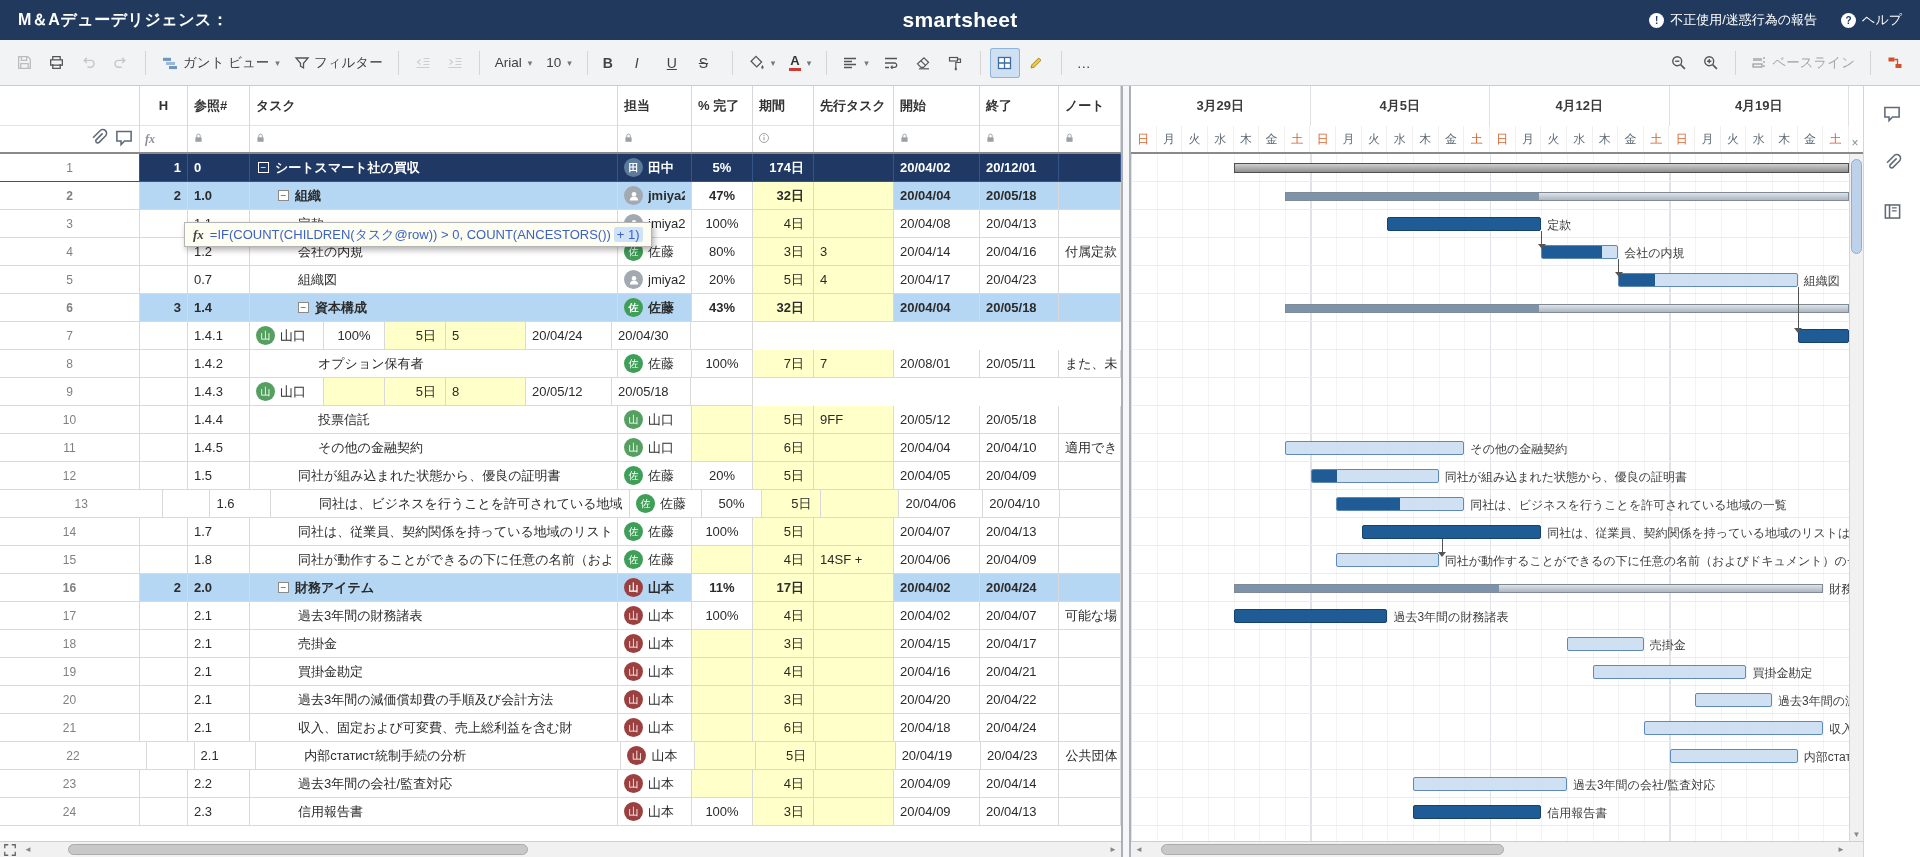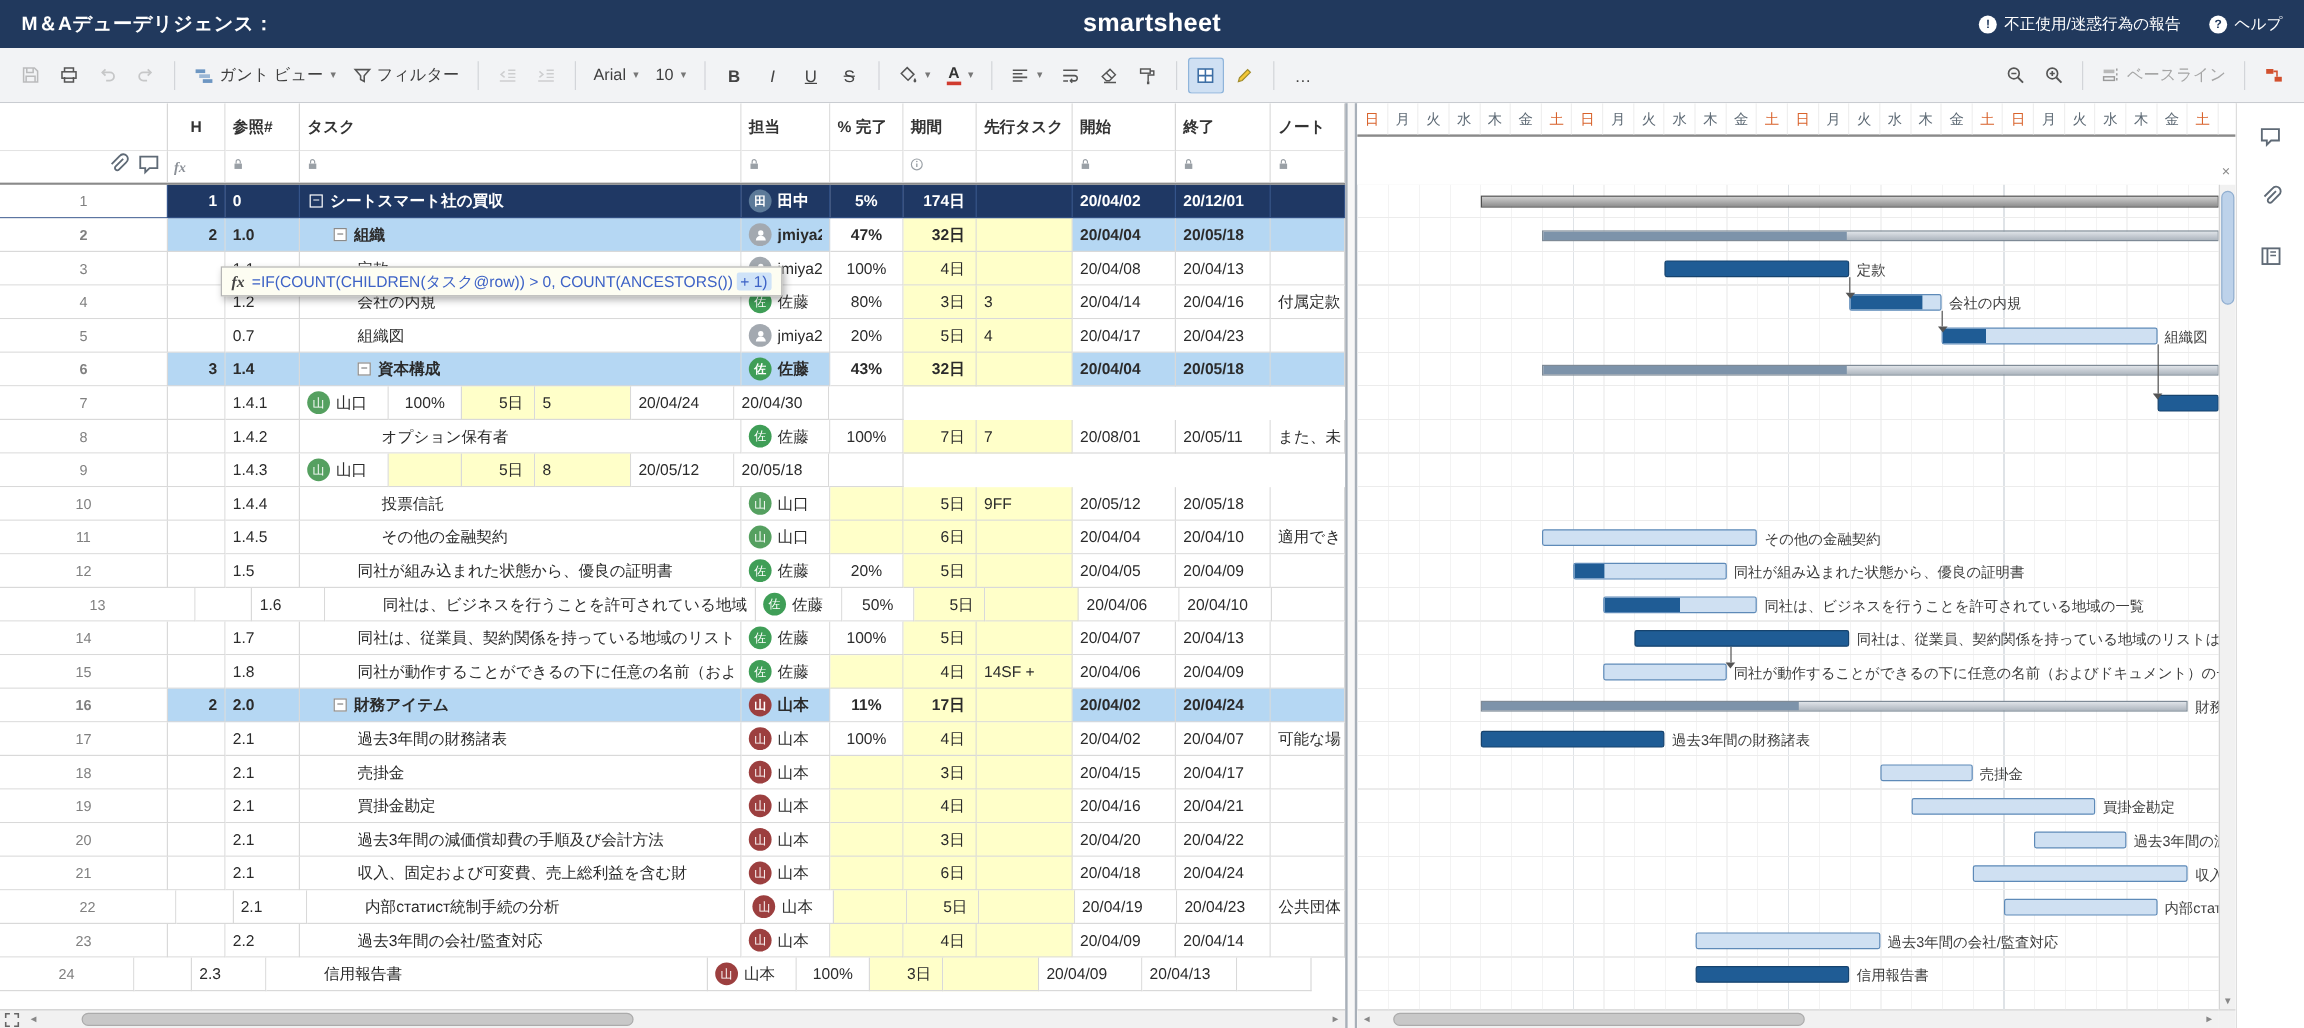--- a/index.html
+++ b/index.html
@@ -10,21 +10,21 @@
 
 .topbar{height:40px;background:var(--topbar-bg,#21395d);color:#fff;display:flex;align-items:center;padding:0 18px;position:relative}
 .tb-title{font-size:16px;font-weight:bold;letter-spacing:.5px}
 .tb-logo{position:absolute;left:50%;transform:translateX(-50%);font-size:21px;font-weight:600;letter-spacing:.3px}
 .tb-right{margin-left:auto;display:flex;gap:24px;align-items:center;font-size:13px}
 .tb-link{display:flex;align-items:center;gap:6px;cursor:pointer}
 .circle-ic{width:15px;height:15px;border-radius:50%;background:#fff;color:#21395d;font-size:10px;font-weight:bold;display:flex;align-items:center;justify-content:center;flex:none}
 
 
 .toolbar{height:46px;background:#f2f3f5;border-bottom:1px solid #c9ccd1;display:flex;align-items:center;padding:0 10px;gap:2px}
-.tbtn{height:30px;min-width:30px;display:flex;align-items:center;justify-content:center;border-radius:3px;color:#444;font-size:14px;cursor:pointer;padding:0 6px;gap:4px}
+.tbtn{height:30px;min-width:30px;display:flex;align-items:center;justify-content:space-between;border-radius:3px;color:#444;font-size:14px;cursor:pointer;padding:0 6px;gap:4px}
 .tbtn.disabled{opacity:.35}
 .tbtn.active{background:#cfe0f3;box-shadow:inset 0 0 0 1px #8fb4da}
 .tbtn i{font-style:normal;display:flex;align-items:center}
 .tsep{width:1px;height:24px;background:#d3d5d9;margin:0 7px;flex:none}
 .tspacer{flex:1}
 .tlabel{font-size:13.5px;color:#3f3f3f;white-space:nowrap}
 .tlabel.gray{color:#a6a6a6}
 .caret{font-size:9px;color:#777;margin-left:2px}
 .fmt-b{font-weight:bold}.fmt-i{font-style:italic}.fmt-u{text-decoration:underline}.fmt-s{text-decoration:line-through}
 .acolor{font-weight:bold;font-size:13px;color:#333;border-bottom:3px solid #d03b2f;line-height:14px;display:inline-block;padding:0 1px}
@@ -839,21 +839,21 @@
               <span class="whoname">山本</span>
             </div>
             <div class="cell c-pct yellow" style="width:61px"></div>
             <div class="cell c-dur yellow" style="width:61px">4日</div>
             <div class="cell c-pred yellow" style="width:80px"></div>
             <div class="cell c-start" style="width:86px">20/04/09</div>
             <div class="cell c-end" style="width:79px">20/04/14</div>
             <div class="cell c-note" style="width:62px"></div>
           </div>
           <div class="grow normal">
-            <div class="cell c-num" style="width:112px">24</div>
+            <div class="cell c-num" style="width:140px">24</div>
             <div class="cell c-h" style="width:48px"></div>
             <div class="cell c-ref" style="width:62px">2.3</div>
             <div class="cell c-task" style="width:368px;padding-left:48px">
               <span class="tasktext">信用報告書</span>
             </div>
             <div class="cell c-who" style="width:74px">
               <span class="avatar" style="background:#9c3f3f">山</span>
               <span class="whoname">山本</span>
             </div>
             <div class="cell c-pct " style="width:61px">100%</div>
@@ -876,20 +876,26 @@
           </div>
         <span class="sarrow">►</span>
       </div>
     </div>
 
     <div class="splitter"></div>
 
     <div class="gantt-pane">
       <span class="vclose">×</span>
       <div class="gantt-header">
+        <div class="gweeks" id="gWeeks">
+            <div class="gweek" style="width:179.5px">3月29日</div>
+            <div class="gweek" style="width:179.5px">4月5日</div>
+            <div class="gweek" style="width:179.5px">4月12日</div>
+            <div class="gweek" style="width:179.5px">4月19日</div>
+          </div>
         <div class="gdays" id="gDays">
             <div class="gday wkend" style="width:25.642857142857142px">日</div>
             <div class="gday " style="width:25.642857142857142px">月</div>
             <div class="gday " style="width:25.642857142857142px">火</div>
             <div class="gday " style="width:25.642857142857142px">水</div>
             <div class="gday " style="width:25.642857142857142px">木</div>
             <div class="gday " style="width:25.642857142857142px">金</div>
             <div class="gday wkend" style="width:25.642857142857142px">土</div>
             <div class="gday wkend" style="width:25.642857142857142px">日</div>
             <div class="gday " style="width:25.642857142857142px">月</div>

